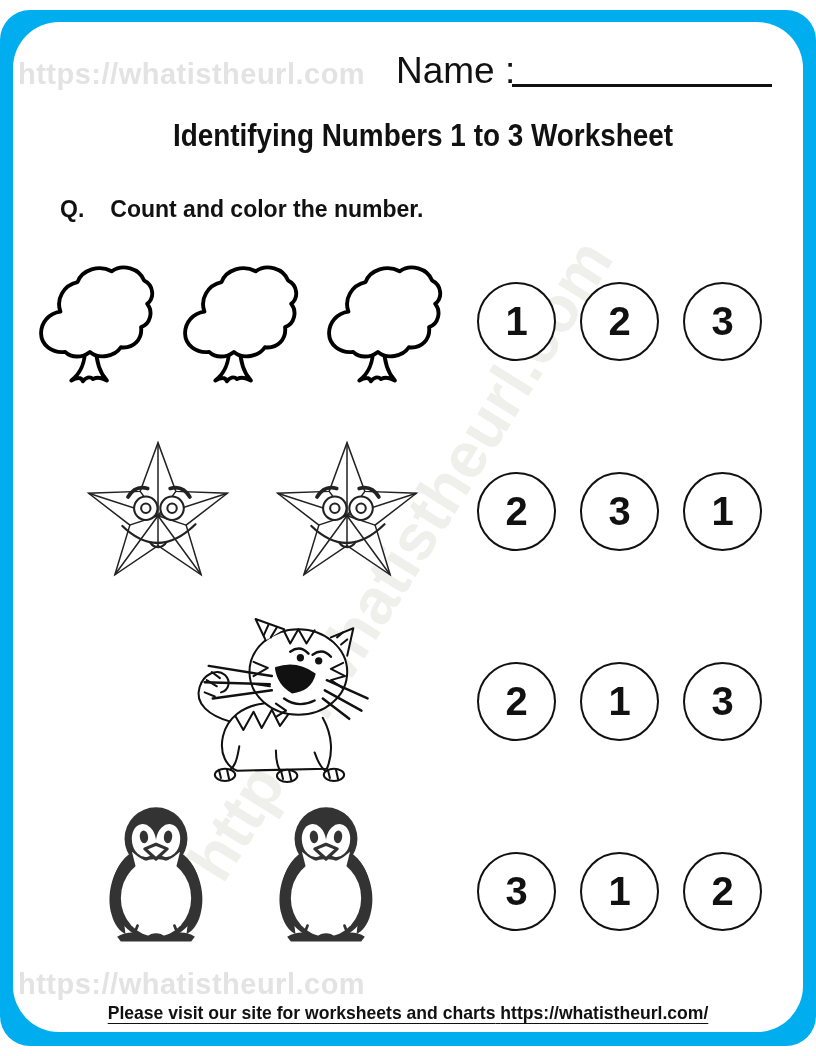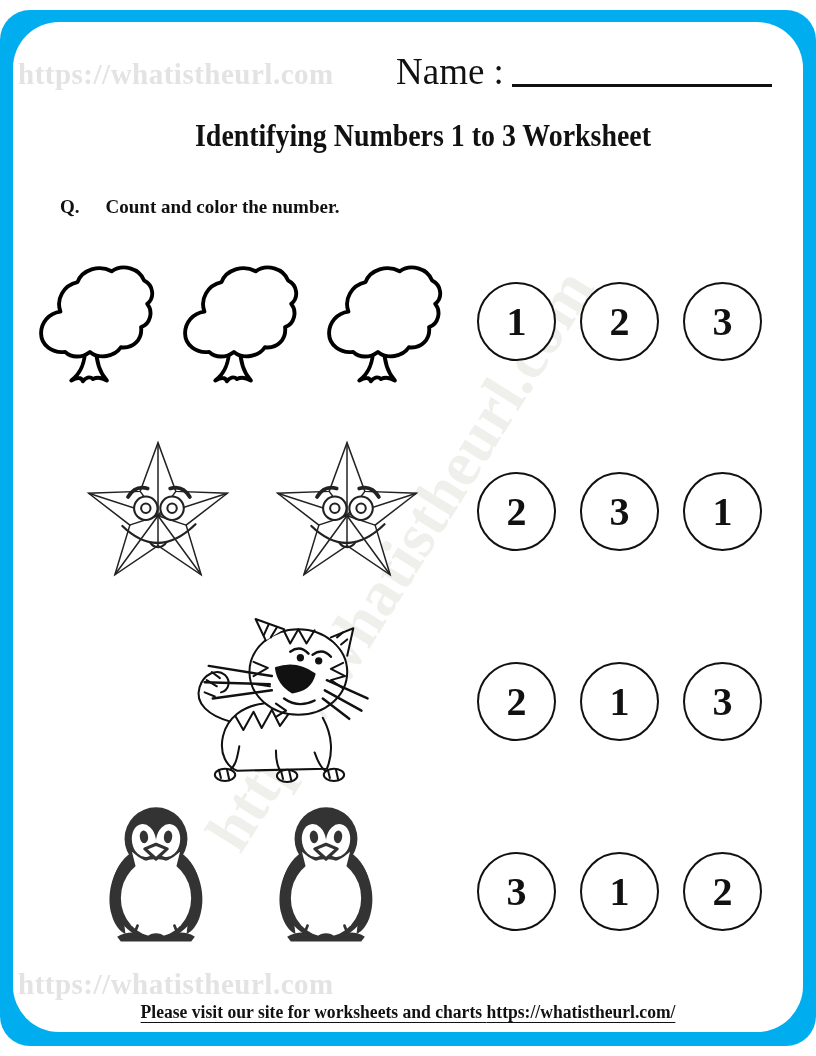--- a/index.html
+++ b/index.html
@@ -1,34 +1,34 @@
 <!DOCTYPE html>
 <html style="--accent: #00AEEF;"><head>
 <meta charset="utf-8">
 <style>
   html,body{margin:0;padding:0;background:#fff;}
   :root{--accent:#00AEEF;}
   .page{position:relative;width:816px;height:1056px;background:#fff;overflow:hidden;
-        font-family:Liberation Serif, serif;color:#111;}
+        font-family:Liberation Sans, sans-serif;color:#111;}
   .frame{position:absolute;left:0;right:0;top:10px;bottom:10px;background:var(--accent);
          border-radius:30px;}
   .panel{position:absolute;left:13px;right:13px;top:22px;bottom:24px;background:#fff;
          border-radius:46px;}
   .wm{position:absolute;color:#e3e3e3;font-weight:bold;font-size:29px;letter-spacing:.5px;
       white-space:nowrap;z-index:1;}
   .wm-top{left:18px;top:58px;}
   .wm-bottom{left:18px;top:968px;}
   .wm-diag{position:absolute;left:400px;top:560px;color:#efefec;font-weight:bold;font-size:64px;
       white-space:nowrap;transform:translate(-50%,-50%) rotate(-58deg);z-index:1;}
   .name-row{position:absolute;left:396px;top:50px;z-index:2;}
   .name-label{font-size:37px;color:#111;}
   .name-line{position:absolute;left:512px;top:84px;width:260px;border-top:3px solid #111;z-index:2;}
   .title{position:absolute;left:30px;right:0;top:118px;text-align:center;font-size:31px;
          font-weight:bold;transform:scaleX(.9);z-index:2;white-space:nowrap;}
-  .question{position:absolute;left:60px;top:196px;font-size:19px;font-weight:bold;z-index:2;}
+  .question{position:absolute;left:60px;top:196px;font-size:23px;font-weight:bold;z-index:2;}
   .question .qtext{margin-left:26px;}
   .rows{position:absolute;left:0;top:0;width:816px;height:1056px;z-index:2;}
   .row{position:absolute;left:0;width:816px;}
   .row-0{top:248px;height:154px;}
   .row-1{top:437px;height:152px;}
   .row-2{top:616px;height:168px;}
   .row-3{top:798px;height:150px;}
   .images{position:absolute;left:0;top:0;display:flex;align-items:flex-start;}
   .row-0 .images{padding-left:31px;gap:20px;}
   .row-1 .images{padding-left:83px;gap:39px;}

